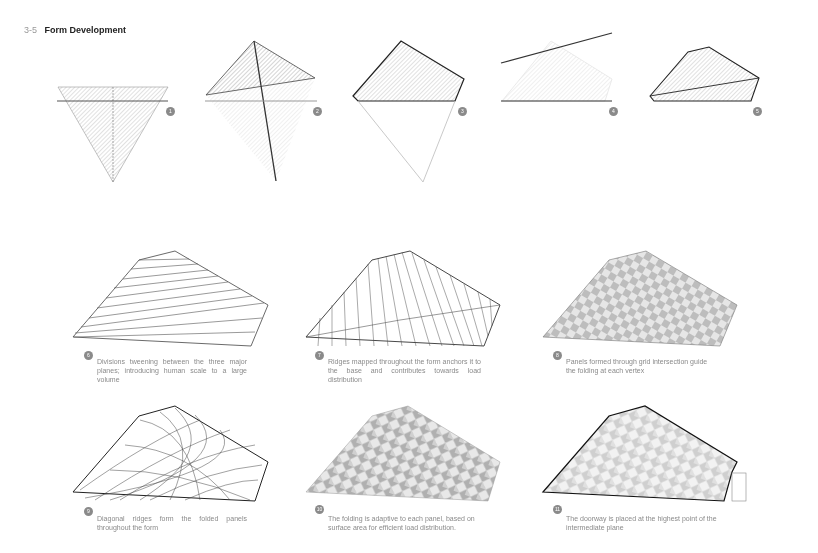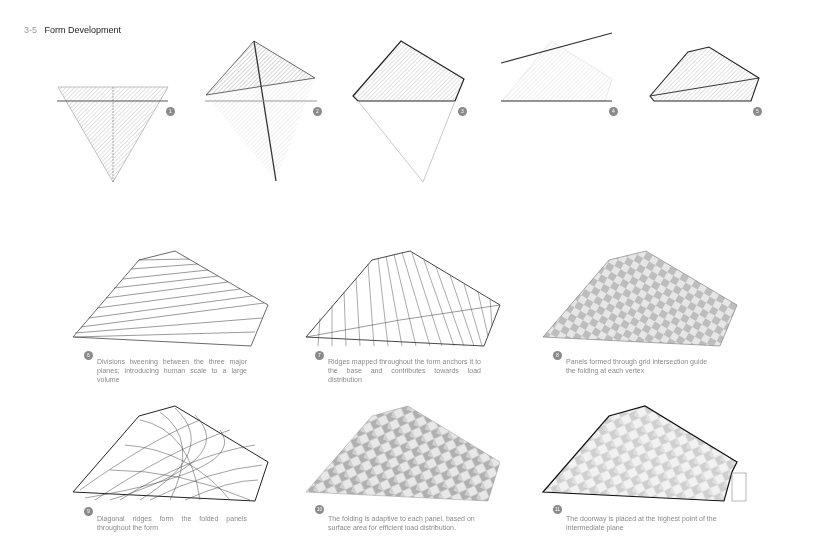--- a/index.html
+++ b/index.html
@@ -1,19 +1,19 @@
 <!DOCTYPE html>
 <html><head>
 <meta charset="utf-8">
 <style>
   html,body{margin:0;padding:0;background:#fff;}
   body{width:818px;height:553px;position:relative;overflow:hidden;font-family:"Liberation Sans",sans-serif;}
   .header{position:absolute;left:24px;top:25px;font-size:9px;color:#222;}
   .header .num{color:#999;margin-right:5px;}
-  .header .title{font-weight:normal;}
+  .header .title{font-weight:bold;}
   svg.fig{position:absolute;left:0;top:0;}
   .badge{position:absolute;width:9px;height:9px;border-radius:50%;background:#8a8a8a;color:#fff;font-size:5px;line-height:9px;text-align:center;}
   .cap{position:absolute;font-size:7px;line-height:9px;color:#8a8a8a;text-align:justify;}
 </style>
 </head>
 <body>
 
 <div class="header">
   <span class="num">3-5</span>
   <span class="title">Form Development</span>

